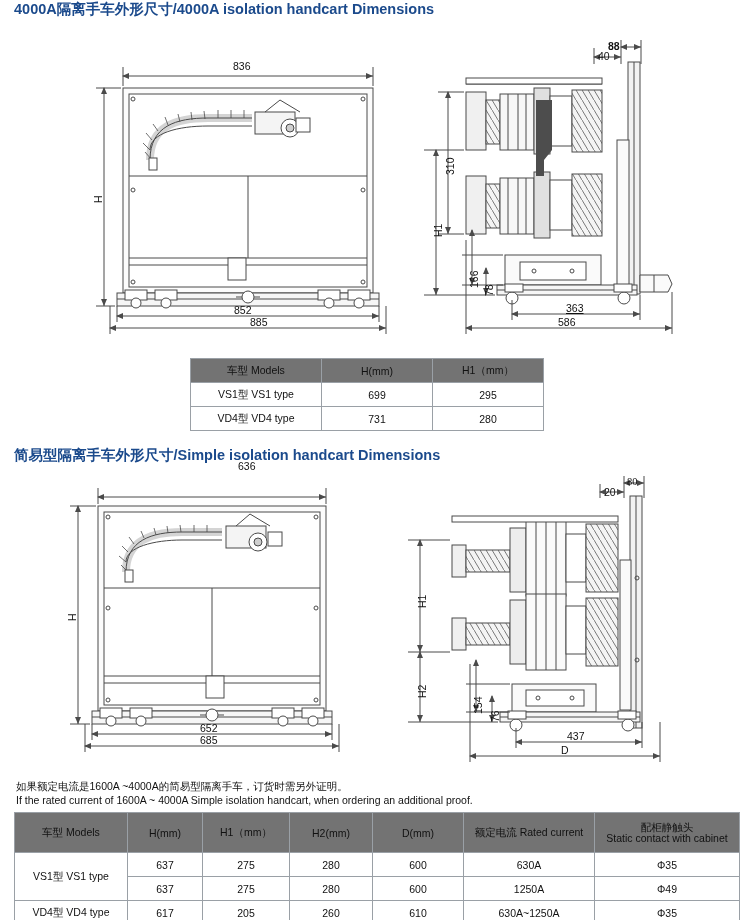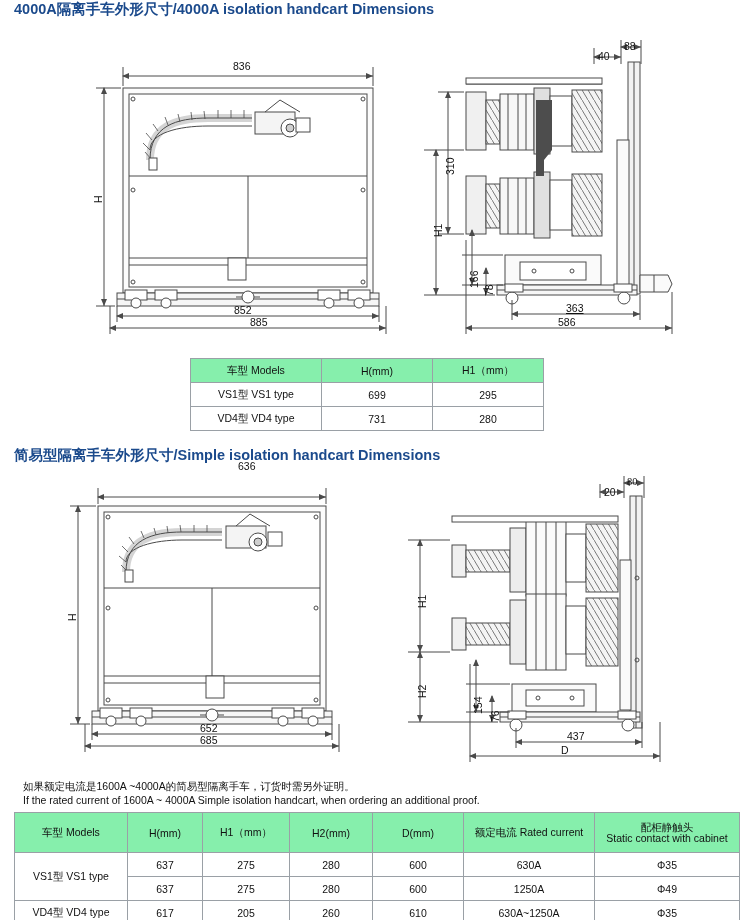--- a/index.html
+++ b/index.html
@@ -28,32 +28,32 @@
   table{border-collapse:collapse;position:absolute;}
   table td,table th{
     border:1px solid #9aa0a6;
     font-size:10.5px;
     text-align:center;
     font-weight:normal;
     color:#111;
     padding:0;
     height:22px;
   }
-  table th{background:#86efac;font-weight:normal;}
+  table th{background:#737373;font-weight:normal;}
   #table1{left:190px;top:358px;}
   #table1 td,#table1 th{width:110px;height:23px;}
   #table1 .c0{width:130px;}
   #table2{left:14px;top:812px;}
   #table2 td,#table2 th{height:23px;}
 
   .note{
     position:absolute;left:16px;top:779px;
     font-size:10.5px;line-height:14px;color:#111;
   }
-  .note div{white-space:nowrap;margin-left:7px;}
+  .note div{white-space:nowrap;}
 
   .dim-label{
     position:absolute;
     font-size:10.5px;
     color:#111;
     white-space:nowrap;
   }
   .vert{
     transform:rotate(-90deg);
     transform-origin:left top;
@@ -386,21 +386,21 @@
 
   </g>
 </svg>
 
 <div class="dim-label" style="left:233px;top:60px;">836</div>
 <div class="dim-label" style="left:234px;top:304px;">852</div>
 <div class="dim-label" style="left:250px;top:316px;">885</div>
 <div class="dim-label vert" style="left:92px;top:203px;">H</div>
 
 <div class="dim-label" style="left:598px;top:50px;">40</div>
-<div class="dim-label" style="left:624px;top:40px;">88</div>
+<div class="dim-label" style="left:608px;top:40px;font-weight:bold;">88</div>
 <div class="dim-label vert" style="left:444px;top:175px;">310</div>
 <div class="dim-label vert" style="left:432px;top:237px;">H1</div>
 <div class="dim-label vert" style="left:468px;top:288px;">166</div>
 <div class="dim-label vert" style="left:483px;top:296px;">78</div>
 <div class="dim-label" style="left:566px;top:302px;text-decoration:underline;">363</div>
 <div class="dim-label" style="left:558px;top:316px;">586</div>
 
 <div class="dim-label" style="left:204px;top:460px;padding-left:34px;">636</div>
 <div class="dim-label" style="left:200px;top:722px;">652</div>
 <div class="dim-label" style="left:200px;top:734px;">685</div>

